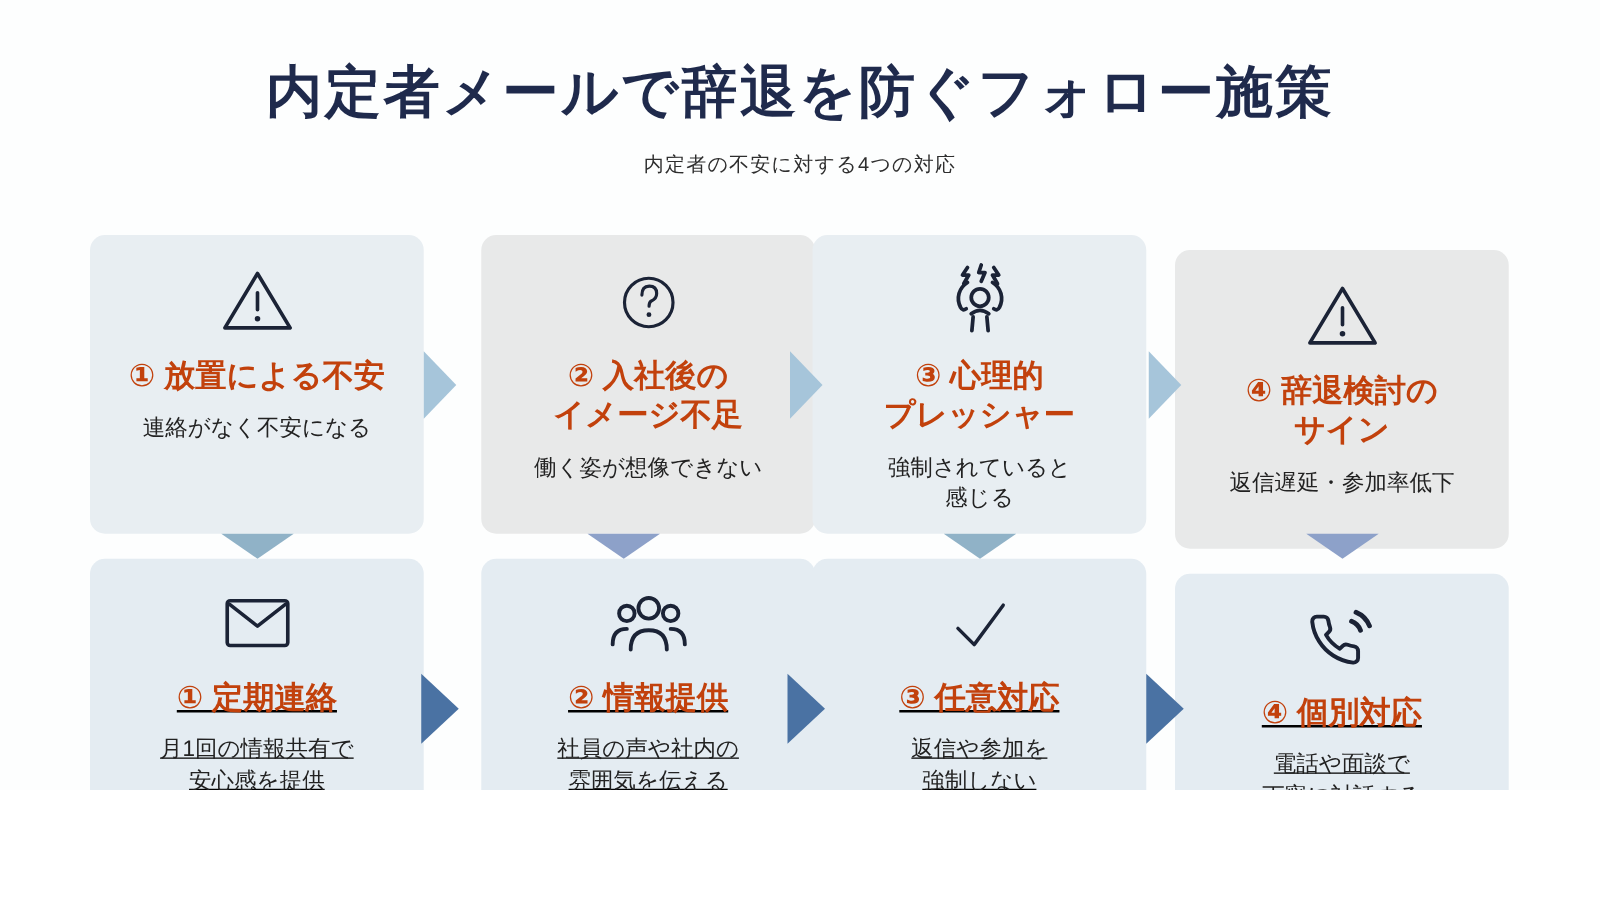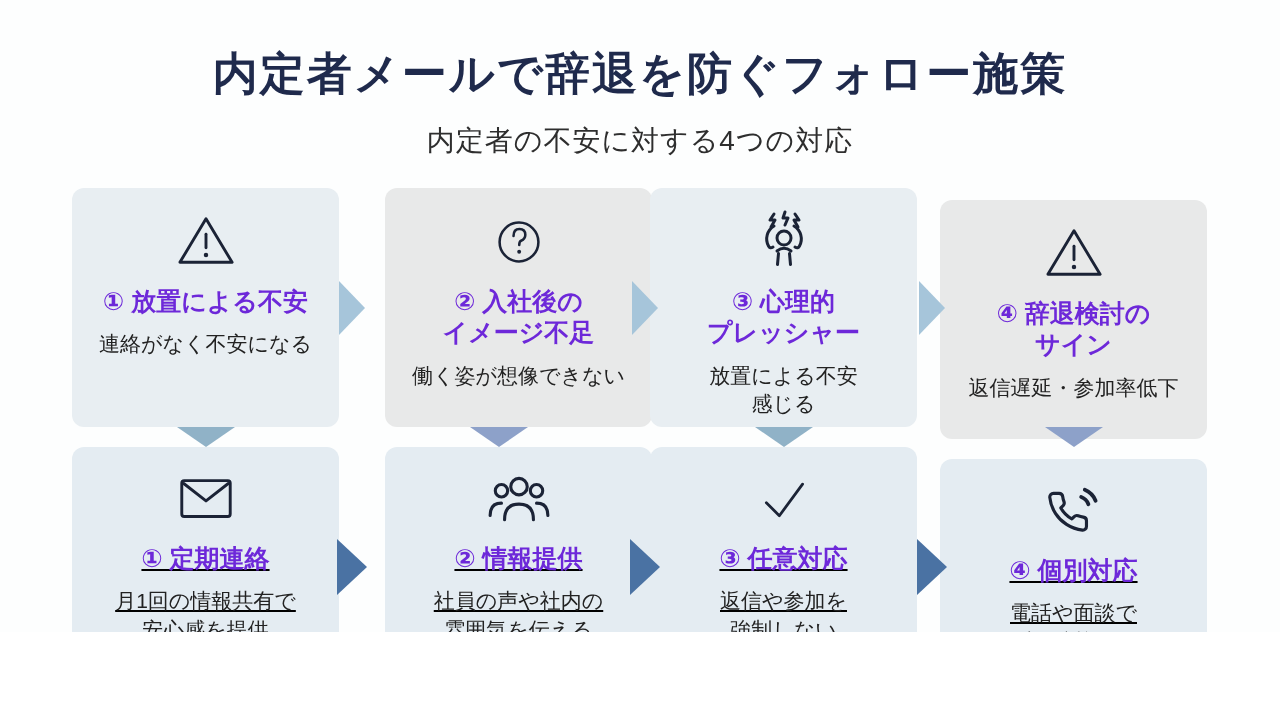--- a/index.html
+++ b/index.html
@@ -3,34 +3,34 @@
 <meta charset="utf-8">
 <style>
   html,body{margin:0;padding:0;}
   body{width:1280px;height:720px;overflow:hidden;background:#ffffff;
        font-family:"Liberation Sans","DejaVu Sans",sans-serif;}
   .canvas{position:relative;width:1280px;height:632px;background:#fdfefe;overflow:hidden;}
 
   .page-title{position:absolute;top:44px;left:0;right:0;text-align:center;
     font-size:45px;font-weight:700;letter-spacing:2px;color:#1f2a4c;}
   .page-subtitle{position:absolute;top:122px;left:0;right:0;text-align:center;
-    font-size:28px;font-weight:400;color:#2e2e2e;letter-spacing:1px;}
+    font-size:16px;font-weight:400;color:#2e2e2e;letter-spacing:1px;}
 
   .card{position:absolute;width:267px;border-radius:12px;display:flex;
     flex-direction:column;align-items:center;text-align:center;box-sizing:border-box;}
   .card.toprow{top:188px;height:239px;padding-top:22px;}
   .card.bottomrow{top:447px;height:227px;padding-top:20px;background:#e4ecf2;text-decoration:underline;}
   .card.bg-blue{background:#e8eef2;}
   .card.bg-gray{background:#e8e9e9;}
   .c1{left:72px;} .c2{left:365px;margin-left:20px;} .c3{left:650px;} .c4{left:940px;margin-top:12px;}
 
   .icon{height:64px;display:flex;align-items:center;justify-content:center;margin-bottom:12px;}
-  .card-title{font-size:25px;font-weight:700;color:#6d28d9;line-height:1.25;
+  .card-title{font-size:25px;font-weight:700;color:#c2410c;line-height:1.25;
     white-space:pre-line;margin-bottom:13px;}
-  .card-desc{font-size:21px;color:#222222;line-height:1.35;white-space:pre-line;}
+  .card-desc{font-size:18px;color:#222222;line-height:1.35;white-space:pre-line;}
 
   .h-arrow{position:absolute;width:0;height:0;
     border-top:27px solid transparent;border-bottom:27px solid transparent;}
   .h-arrow.toprow{top:281px;border-left:26px solid #a6c5da;}
   .h-arrow.bottomrow{top:539px;border-top-width:28px;border-bottom-width:28px;
     border-left:30px solid #4a72a3;}
 
   .d-arrow{position:absolute;top:427px;width:0;height:0;
     border-left:29px solid transparent;border-right:29px solid transparent;
     border-top:20px solid #90b2c7;}
@@ -85,21 +85,21 @@
         <circle class="stroke" stroke-width="3" cx="32" cy="28" r="7"></circle>
         <path class="stroke" stroke-width="3" d="M22 16 a15 15 0 0 0 -5.5 20 q1.5 3 4.5 1"></path>
         <path class="stroke" stroke-width="3" d="M42 16 a15 15 0 0 1 5.5 20 q-1.5 3-4.5 1"></path>
         <path class="stroke" stroke-width="3" d="M25 41 q7-5.5 14 0"></path>
         <path class="stroke" stroke-width="3" d="M26.5 43.5 l-1 11"></path>
         <path class="stroke" stroke-width="3" d="M37.5 43.5 l1 11"></path>
       </svg>
     </div>
     <div class="card-title">③ 心理的
 プレッシャー</div>
-    <div class="card-desc">放置による不安
+    <div class="card-desc">強制されていると
 感じる</div>
   </div>
 
   <div class="card toprow bg-gray c4">
     <div class="icon">
       <svg width="62" height="58" viewBox="0 0 64 60">
         <path class="stroke" stroke-width="3.2" d="M32 6 L59 51 H5 Z"></path>
         <line class="stroke" stroke-width="3.2" x1="32" y1="22" x2="32" y2="36"></line>
         <circle class="fillDot" cx="32" cy="43.5" r="2.3"></circle>
       </svg>

